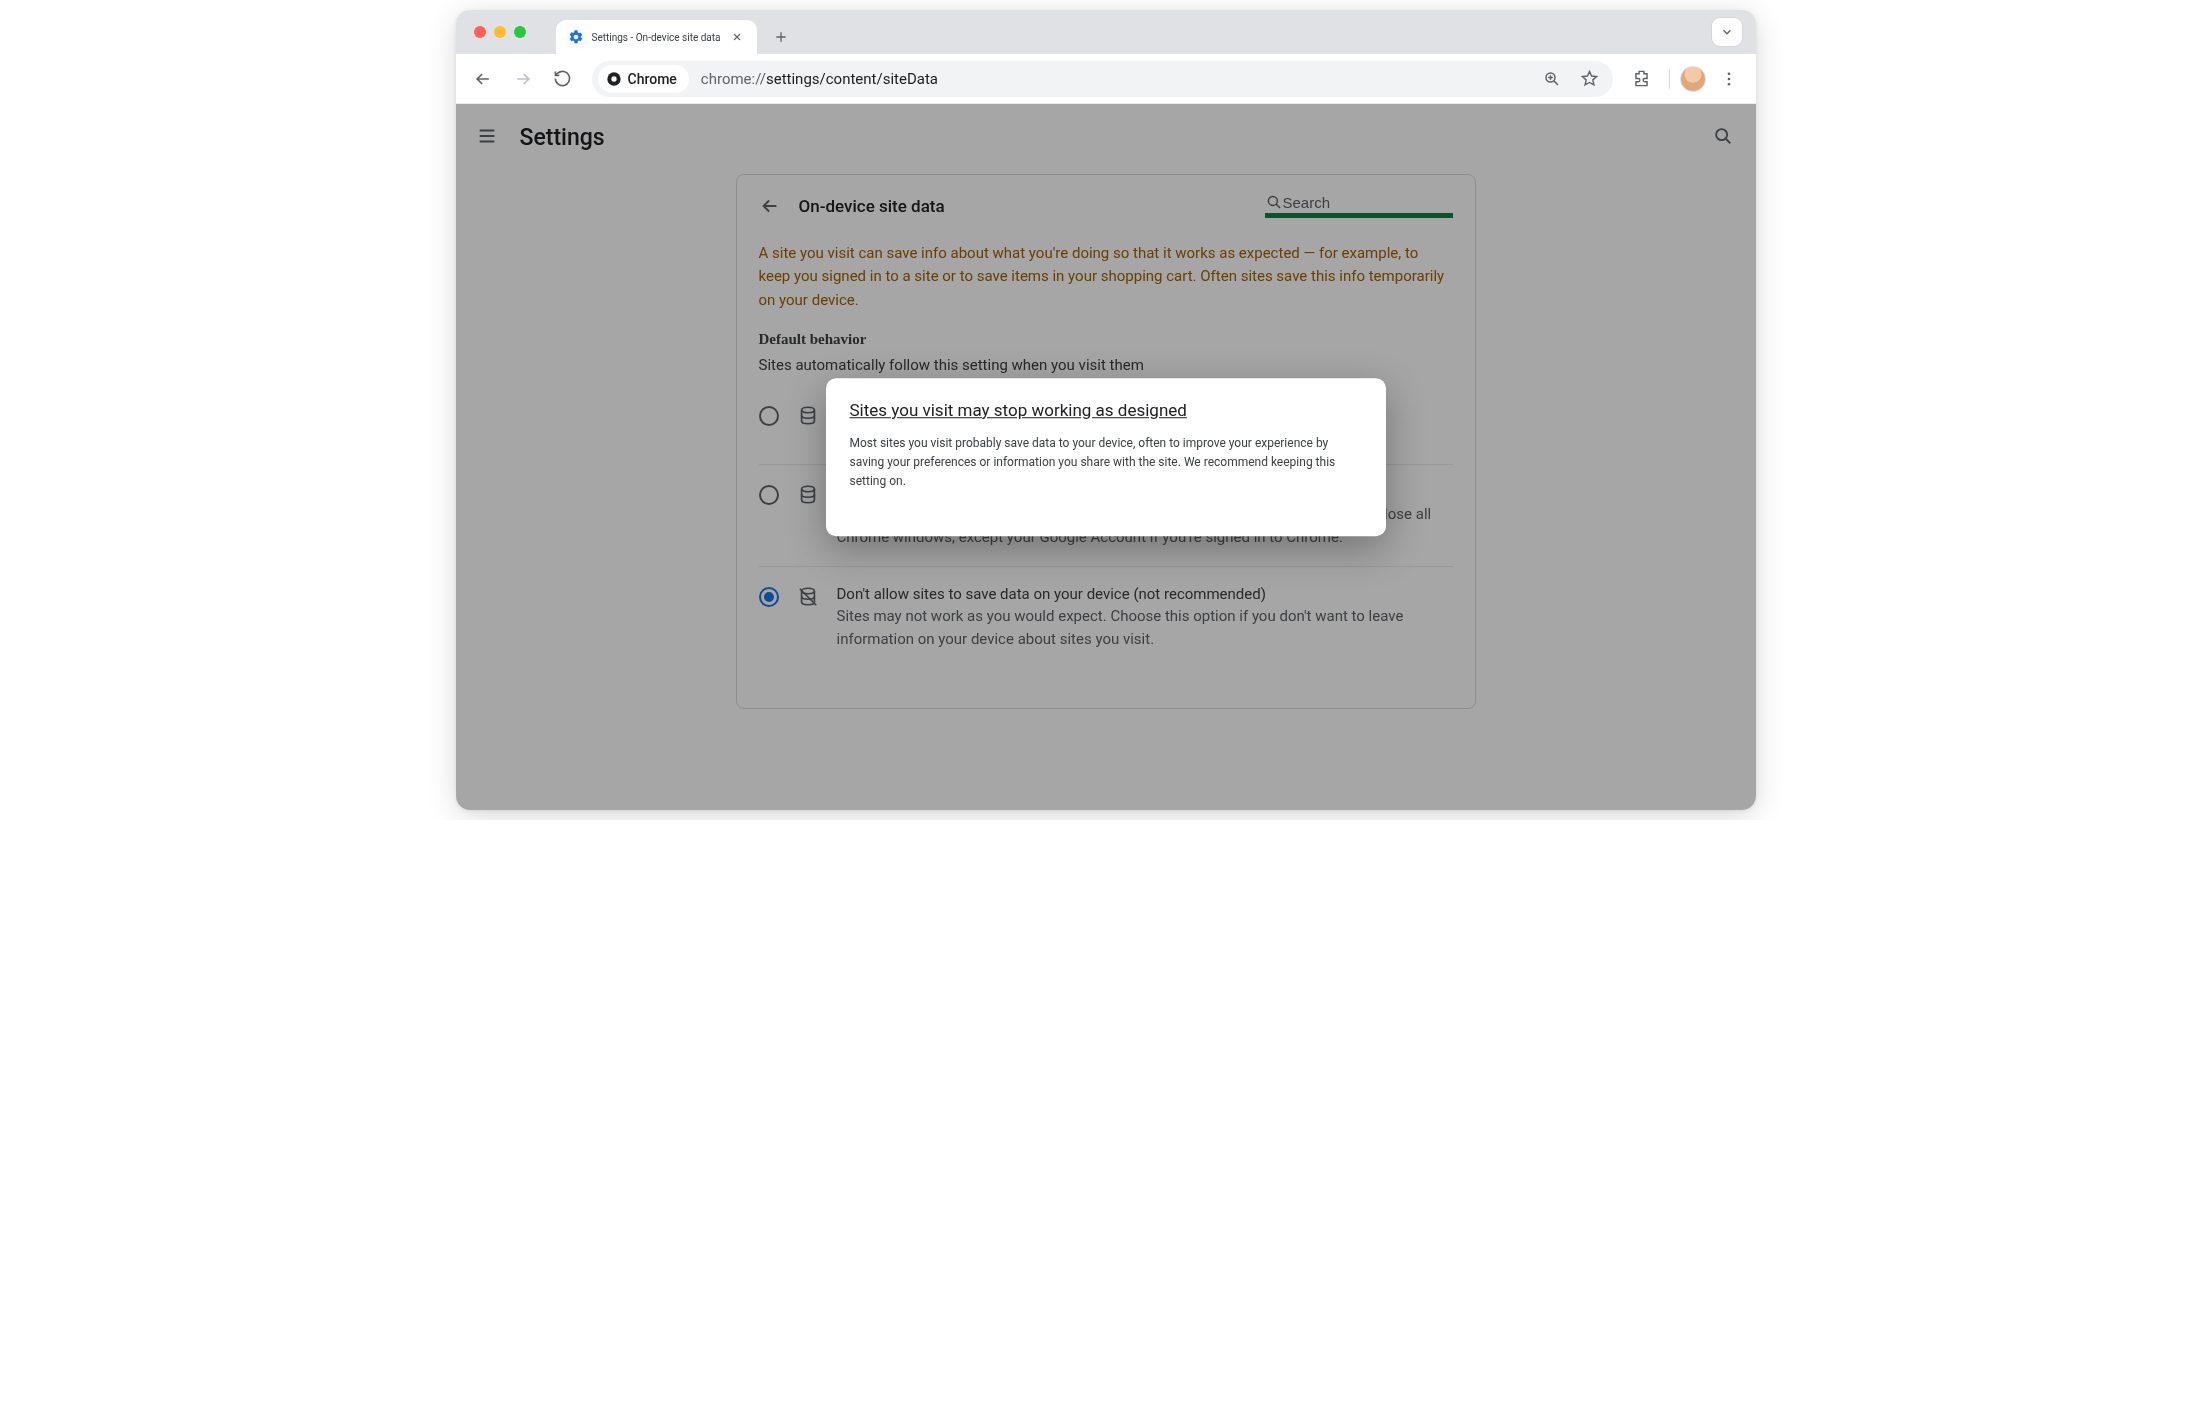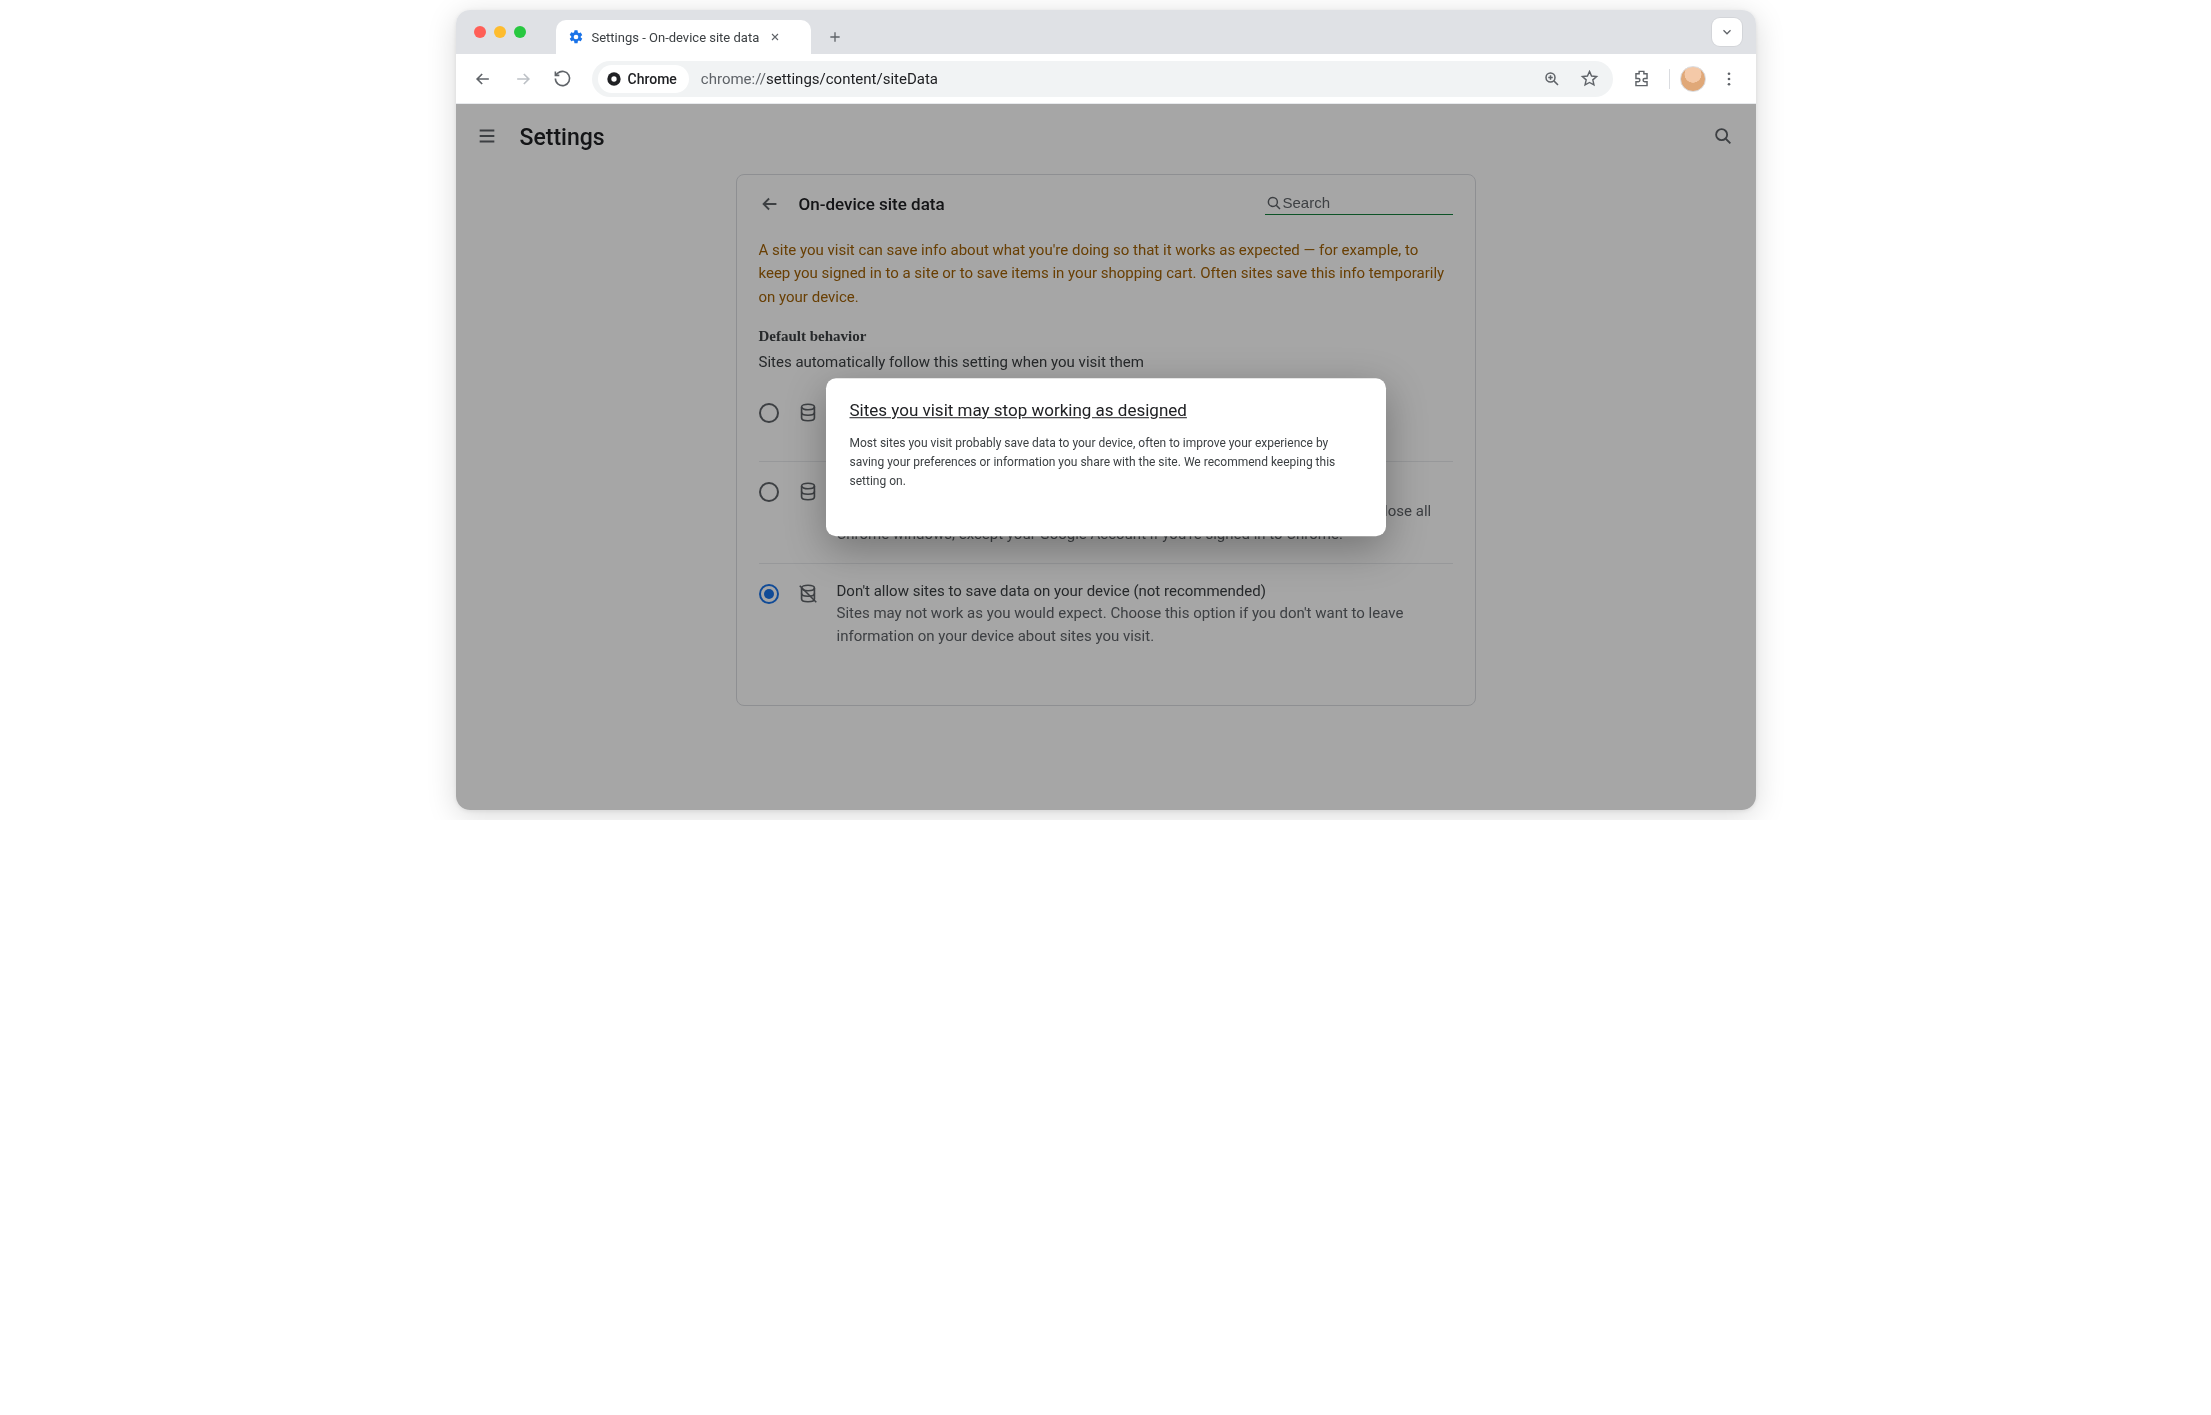--- a/index.html
+++ b/index.html
@@ -40,25 +40,25 @@
   .tl { width: 12px; height: 12px; border-radius: 50%; }
   .tl.red { background: #ff5f57; }
   .tl.yellow { background: #febc2e; }
   .tl.green { background: #28c840; }
   .tab {
     height: 34px;
     background: #fff;
     border-radius: 10px 10px 0 0;
     display: flex;
     align-items: center;
-    padding: 0 28px 0 12px;
+    padding: 0 12px 0 12px;
     gap: 8px;
     max-width: 270px;
     margin-left: 20px;
-    font-size: 13px;
+    font-size: 10px;
     color: #3c4043;
     position: relative;
   }
   .tab-title { white-space: nowrap; overflow: hidden; text-overflow: ellipsis; flex:1; }
   .gear-icon-svg { width: 16px; height: 16px; color:#1a73e8; }
   .tab-close { width: 16px; height:16px; display:flex; align-items:center; justify-content:center; color:#5f6368; cursor:pointer; }
   .new-tab {
     width: 28px; height: 28px; display:flex; align-items:center; justify-content:center;
     margin-left: 10px; margin-bottom: 3px; color:#5f6368; cursor:pointer; border-radius:50%;
   }
@@ -129,21 +129,21 @@
     border-radius: 8px;
     padding: 18px 22px 40px;
   }
   .card-header {
     display:flex; align-items:center; gap:18px; margin-bottom: 24px;
   }
   .card-back { width:22px; height:22px; color:#5f6368; cursor:pointer;}
   .card-title { font-size: 17px; font-weight:500; color:#202124; flex:1;}
   .card-search-wrap {
     display:flex; align-items:center; 
-    border-bottom: 1px solid #15803d; padding-bottom: 2px;
+    border-bottom: 5px solid #15803d; padding-bottom: 2px;
     color:#5f6368;
   }
   .card-search-input {
     border:none; outline:none; font-size:15px; background:transparent; width: 170px;
     color:#202124;
   }
   .card-search-input::placeholder { color:#5f6368; }
   .intro { font-size: 15px; color:#a16207; line-height:1.55; margin-bottom: 19px;}
   .section-title { font-size: 15px; font-weight:600; color:#3c4043; margin-bottom: 8px; font-family: Liberation Serif, serif;}
   .section-sub { font-size: 15px; color:#3c4043; margin-bottom: 20px;}

